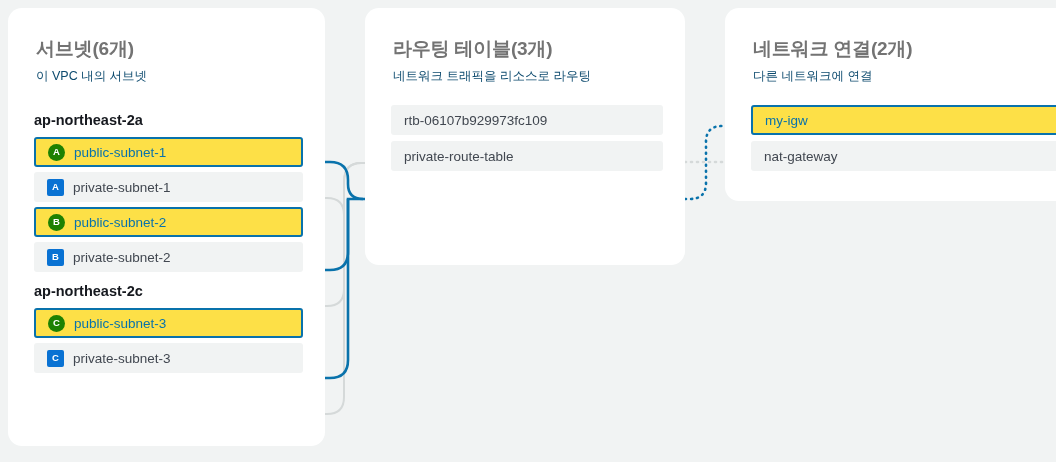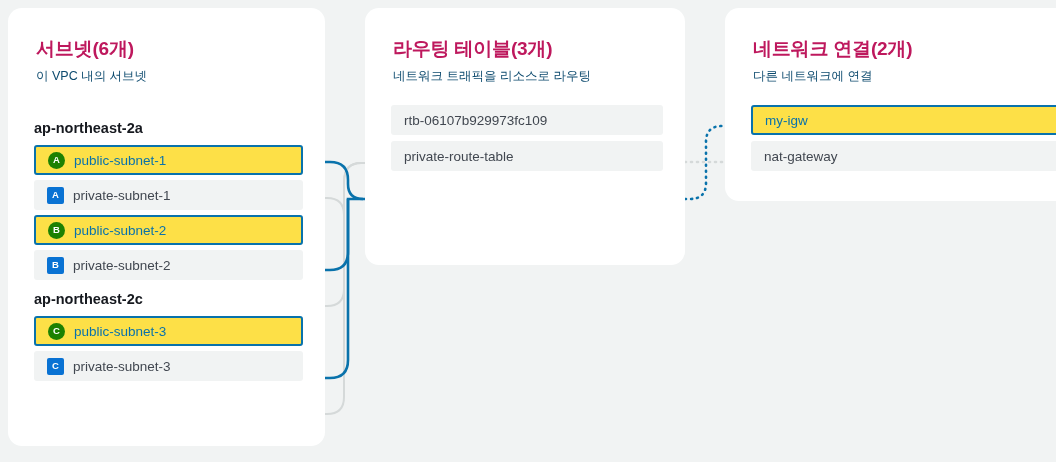--- a/index.html
+++ b/index.html
@@ -42,21 +42,21 @@
   #card-subnets   { left: 8px;   top: 8px;  width: 317px; height: 438px; }
   #card-routes    { left: 365px; top: 8px;  width: 320px; height: 257px; }
   #card-networks  { left: 725px; top: 8px;  width: 368px; height: 193px; }
 
   .card-title {
     position: absolute;
     left: 28px;
     top: 28px;
     font-size: 19px;
     font-weight: bold;
-    color: #be185d;
+    color: #737373;
     letter-spacing: -0.2px;
     white-space: nowrap;
   }
   .card-sub {
     position: absolute;
     left: 28px;
     top: 60px;
     font-size: 12.5px;
     color: #0c4a6e;
     white-space: nowrap;
@@ -72,21 +72,21 @@
   
   .az {
     font-size: 14.5px;
     font-weight: bold;
     color: #16191f;
     height: 22px;
     line-height: 22px;
     margin-top: 8px;
     margin-bottom: 6px;
   }
-  .az.first { margin-top: 12px; }
+  .az.first { margin-top: 4px; }
 
   
   .row {
     position: relative;
     height: 30px;
     border-radius: 3px;
     display: flex;
     align-items: center;
     box-sizing: border-box;
     margin-bottom: 6px;

